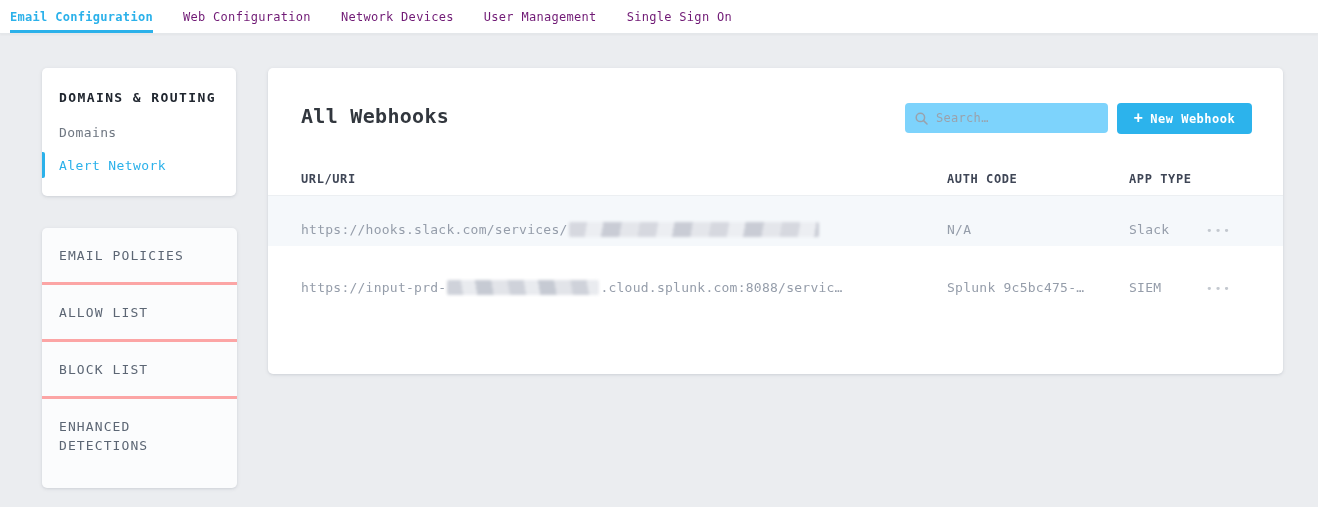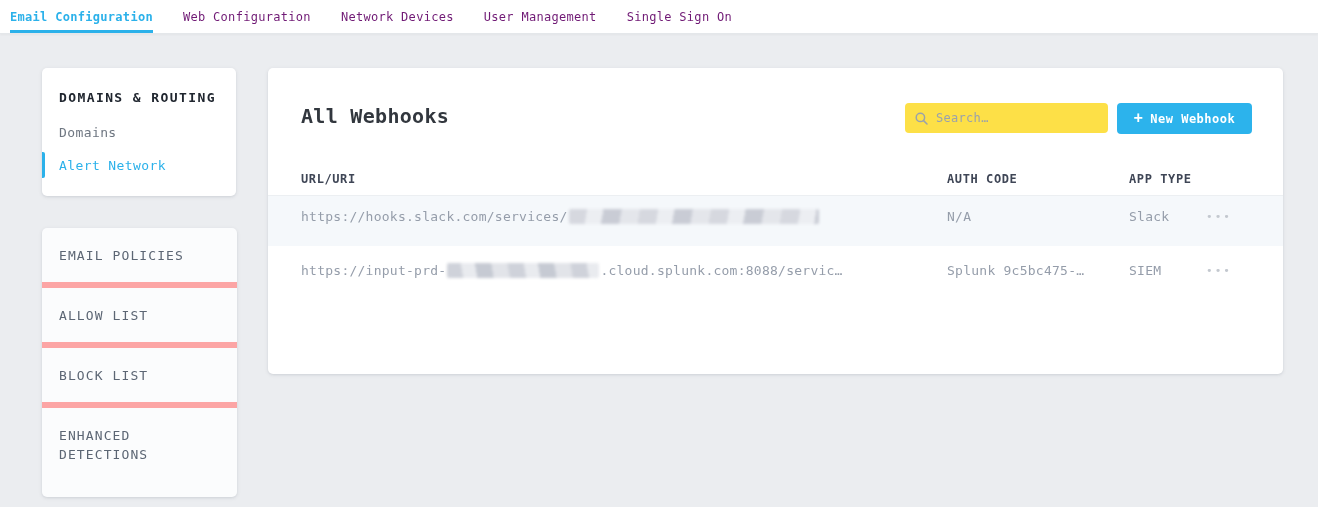--- a/index.html
+++ b/index.html
@@ -51,33 +51,33 @@
   .active-bar {
     position:absolute; left:0; top:84px; width:3px; height:26px;
     background:#2bb1ea; border-radius:0 2px 2px 0;
   }
   
   .side2 { left:42px; top:228px; width:195px; background:#fbfcfd; }
   .side2-item {
     padding:18px 17px 17px;
     font-size:13px; font-weight:500; letter-spacing:1.1px; line-height:19px;
     color:#5c6674; cursor:pointer;
-    border-bottom:6px solid #fca5a5;
+    border-bottom:3px solid #fca5a5;
   }
   .side2-item:last-child { border-bottom:none; padding-bottom:33px; }
   
   .main { left:268px; top:68px; width:1015px; height:306px; }
   .main-title {
     position:absolute; left:33px; top:36px;
     font-size:20px; font-weight:700; letter-spacing:0.3px; color:#32373e;
     white-space:nowrap;
   }
   .searchbox {
     position:absolute; left:637px; top:35px; width:203px; height:30px;
-    background:#fde047; border-radius:4px;
+    background:#7dd3fc; border-radius:4px;
     display:flex; align-items:center; padding:0 10px;
   }
   .searchbox svg { flex:0 0 auto; margin-right:8px; }
   .searchbox input {
     border:none; outline:none; background:transparent;
     font-family:inherit; font-size:12px; letter-spacing:0.3px;
     color:#5c6674; width:100%;
   }
   .searchbox input::placeholder { color:#9aa2ac; opacity:1; }
   .new-btn {
@@ -99,21 +99,21 @@
     white-space:nowrap;
   }
   .th.c-url  { left:33px; }
   .th.c-auth { left:679px; }
   .th.c-app  { left:861px; }
   .trow { position:absolute; left:0; right:0; }
   .trow.r0 { top:128px; height:50px; background:#f5f8fb; }
   .trow.r1 { top:178px; height:58px; background:transparent;padding-left:44px; }
   .cell {
     position:absolute; top:0; bottom:9px;
-    display:flex; align-items:center;
+    display:flex; align-items:flex-end;
     font-size:13px; letter-spacing:0.25px; color:#959daa;
     white-space:nowrap;
   }
   .cell.c-url  { left:33px; }
   .cell.c-auth { left:679px; }
   .cell.c-app  { left:861px; }
   .cell.c-more { left:935px; width:32px; justify-content:center;
                  color:#c3c8cf; font-size:11px; letter-spacing:2px;
                  cursor:pointer; }
   .redact {

